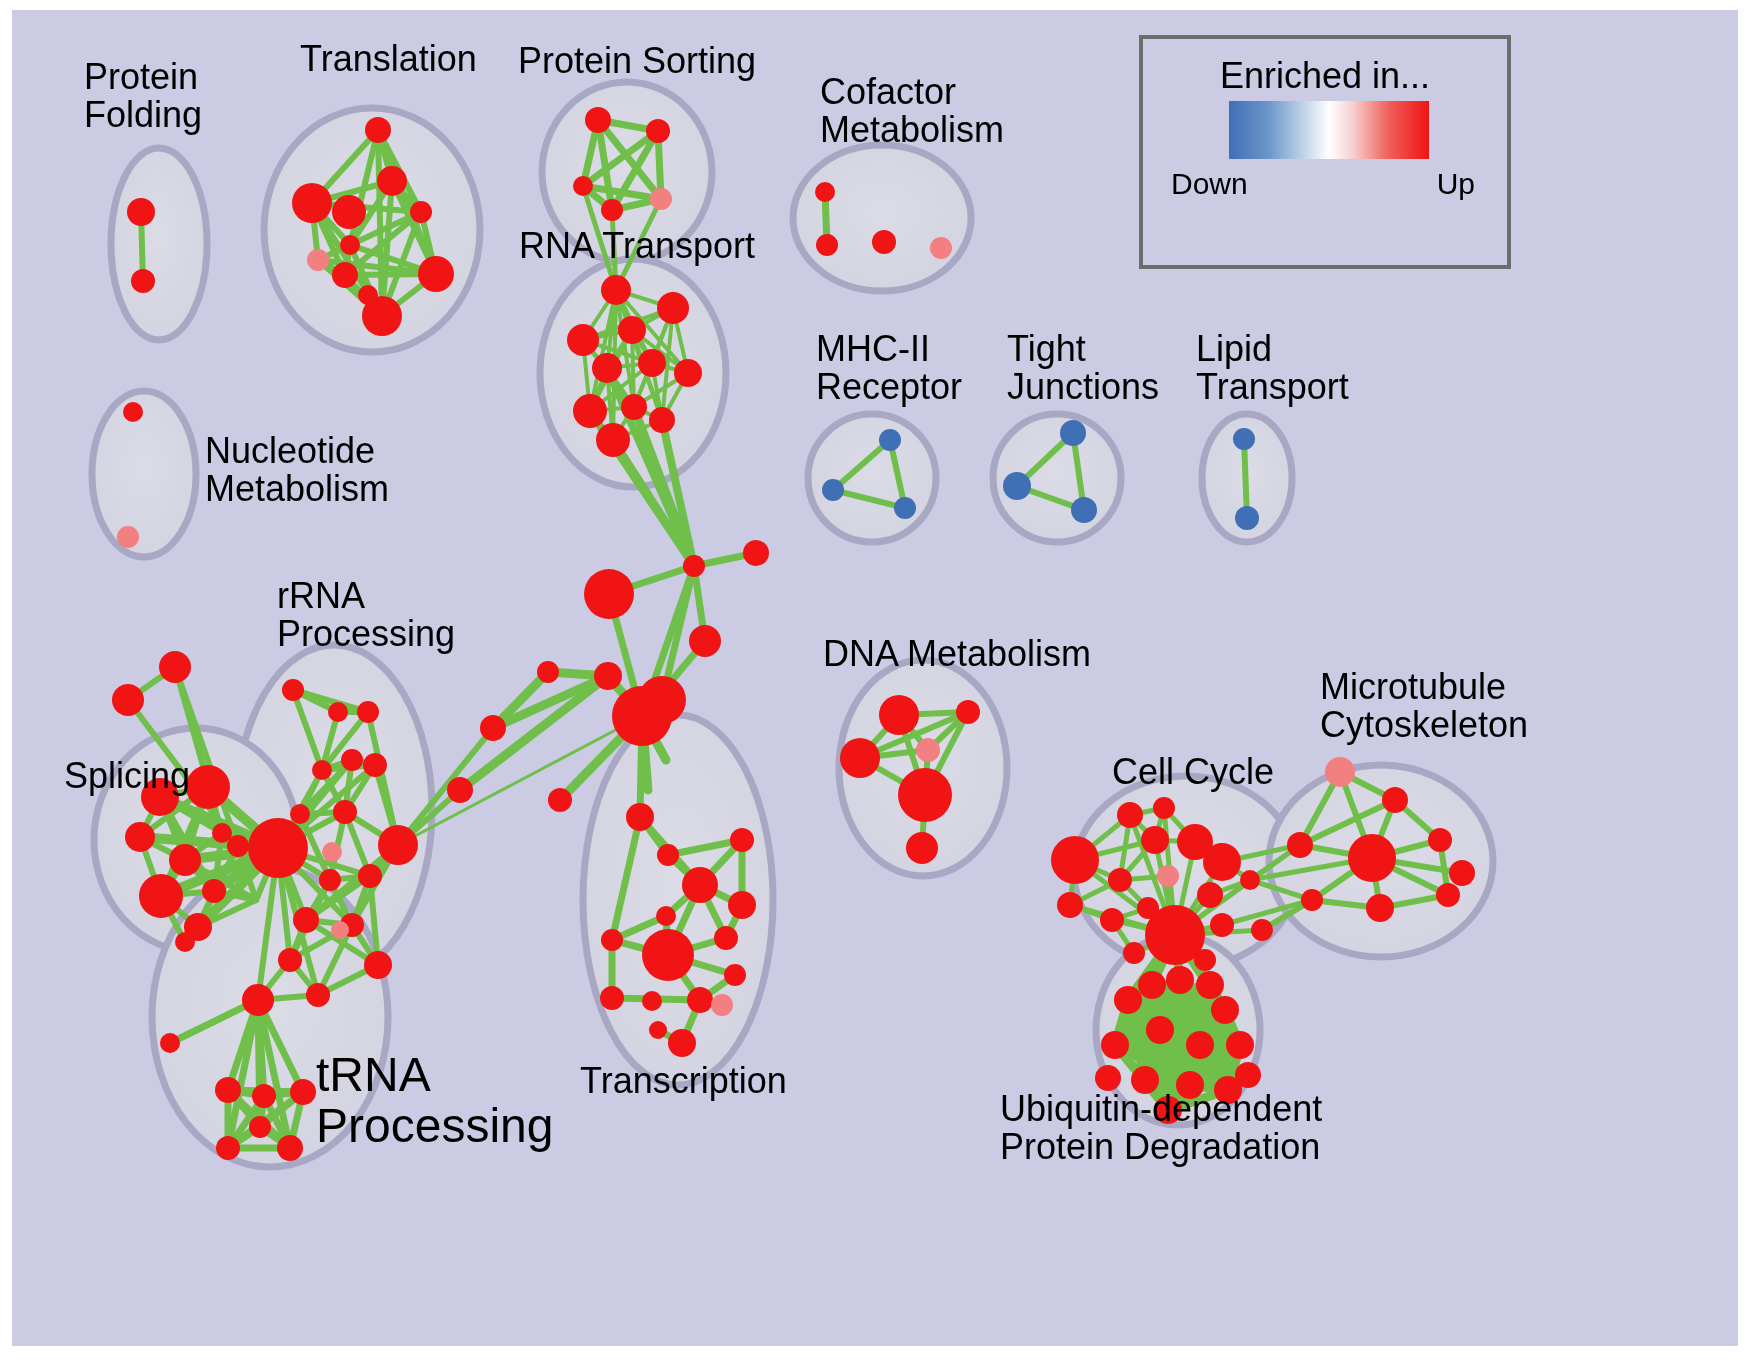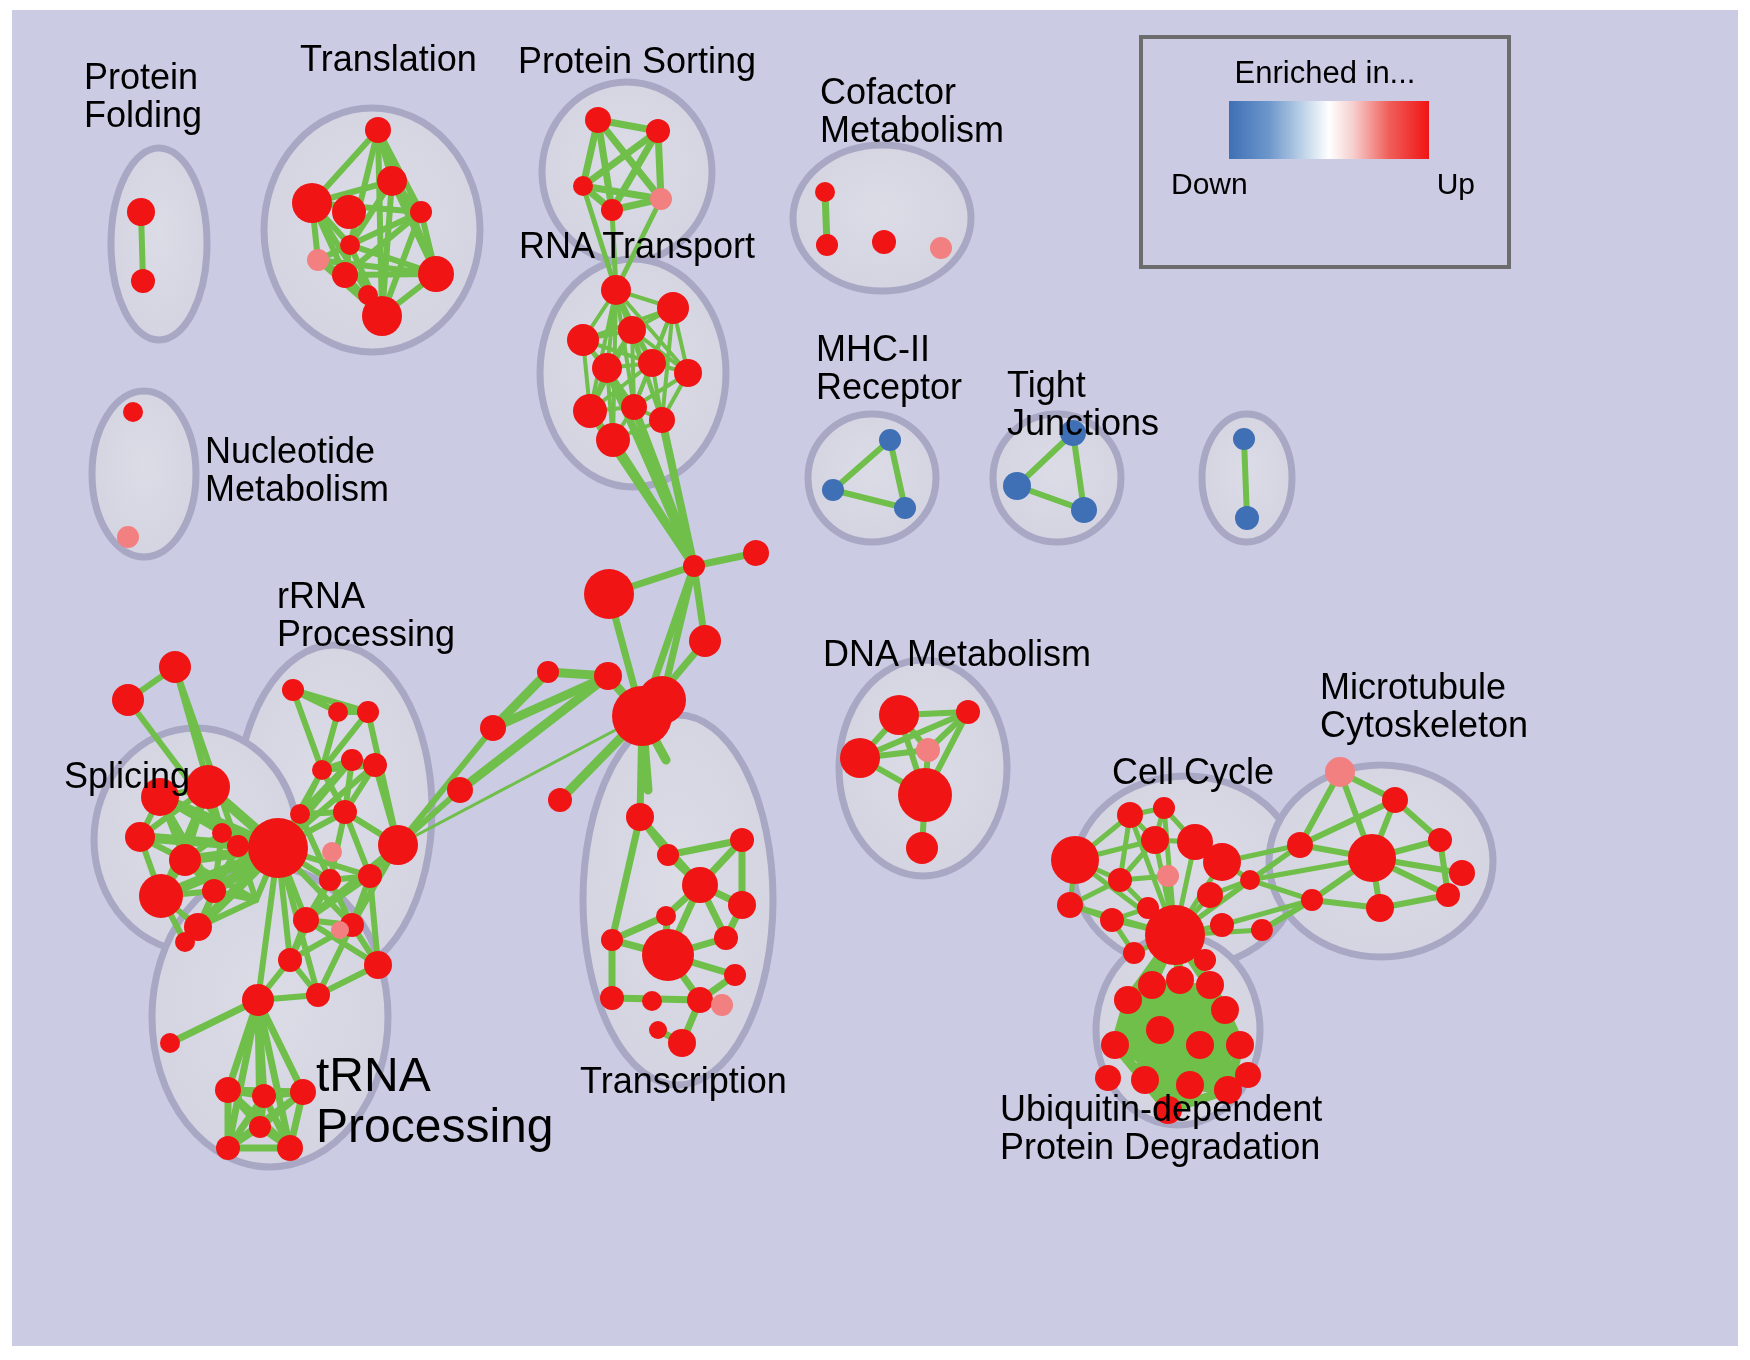--- a/index.html
+++ b/index.html
@@ -3,21 +3,21 @@
 <meta charset="utf-8">
 <style>
   html,body{margin:0;padding:0;background:#ffffff;}
   body{width:1750px;height:1360px;overflow:hidden;font-family:"Liberation Sans",sans-serif;}
   #stage{position:relative;width:1750px;height:1120px;}
   #panel{position:absolute;left:12px;top:10px;width:1726px;height:1336px;background:#cbcbe4;}
   #net{position:absolute;left:0;top:0;width:1750px;height:1360px;}
   .cl-label{position:absolute;color:#000;font-weight:400;line-height:1.06;white-space:pre;}
   #legend{position:absolute;left:1139px;top:35px;width:372px;height:234px;
           background:#cbcbe4;border:4px solid #6c6c6c;box-sizing:border-box;}
-  #legend .ttl{position:absolute;left:0;top:16px;width:100%;text-align:center;font-size:31px;}
+  #legend .ttl{position:absolute;left:0;top:16px;width:100%;text-align:center;font-size:36px;}
   #legend .bar{position:absolute;left:86px;top:62px;width:200px;height:58px;
                background:linear-gradient(to right,#3f6fb5 0%,#6d97cb 20%,#c3d6ea 38%,#ffffff 50%,#f6cfcf 62%,#ef5f5a 80%,#f01414 100%);}
   #legend .dn{position:absolute;left:28px;top:128px;font-size:30px;}
   #legend .up{position:absolute;right:32px;top:128px;font-size:30px;}
   #legend .sub{position:absolute;left:0;top:168px;width:100%;text-align:center;font-size:25px;line-height:1.16;}
 </style>
 </head>
 <body>
 
 <div id="stage">
@@ -708,22 +708,24 @@
 
   <div class="cl-label" style="left:84px;top:58px;font-size:36px;">Protein
 Folding</div>
   <div class="cl-label" style="left:300px;top:40px;font-size:36px;">Translation</div>
   <div class="cl-label" style="left:518px;top:42px;font-size:36px;">Protein Sorting</div>
   <div class="cl-label" style="left:820px;top:73px;font-size:36px;">Cofactor
 Metabolism</div>
   <div class="cl-label" style="left:519px;top:227px;font-size:36px;">RNA Transport</div>
   <div class="cl-label" style="left:816px;top:330px;font-size:36px;">MHC-II
 Receptor</div>
-  <div class="cl-label" style="left:1007px;top:330px;font-size:36px;margin-top:36px;">Tight
+  <div class="cl-label" style="left:1007px;top:330px;font-size:36px;">Tight
 Junctions</div>
+  <div class="cl-label" style="left:1196px;top:330px;font-size:36px;">Lipid
+Transport</div>
   <div class="cl-label" style="left:205px;top:432px;font-size:36px;">Nucleotide
 Metabolism</div>
   <div class="cl-label" style="left:277px;top:577px;font-size:36px;">rRNA
 Processing</div>
   <div class="cl-label" style="left:64px;top:720px;font-size:36px;margin-top:37px;">Splicing</div>
   <div class="cl-label" style="left:823px;top:635px;font-size:36px;">DNA Metabolism</div>
   <div class="cl-label" style="left:1320px;top:668px;font-size:36px;">Microtubule
 Cytoskeleton</div>
   <div class="cl-label" style="left:1112px;top:753px;font-size:36px;">Cell Cycle</div>
   <div class="cl-label" style="left:580px;top:1062px;font-size:36px;">Transcription</div>

